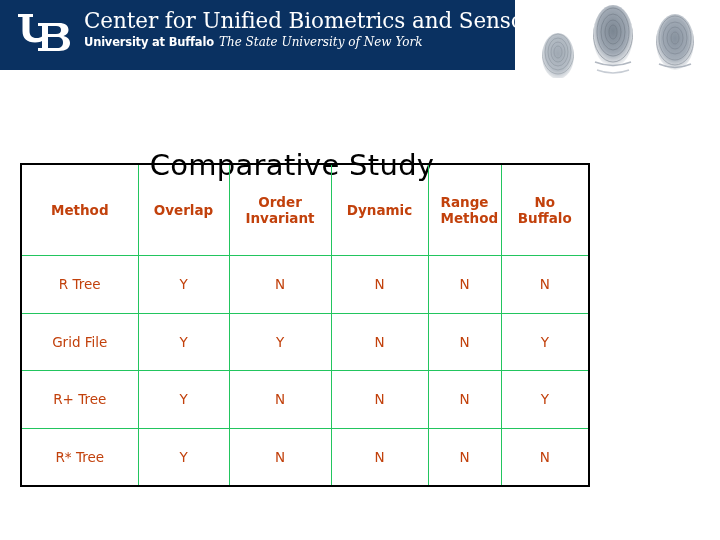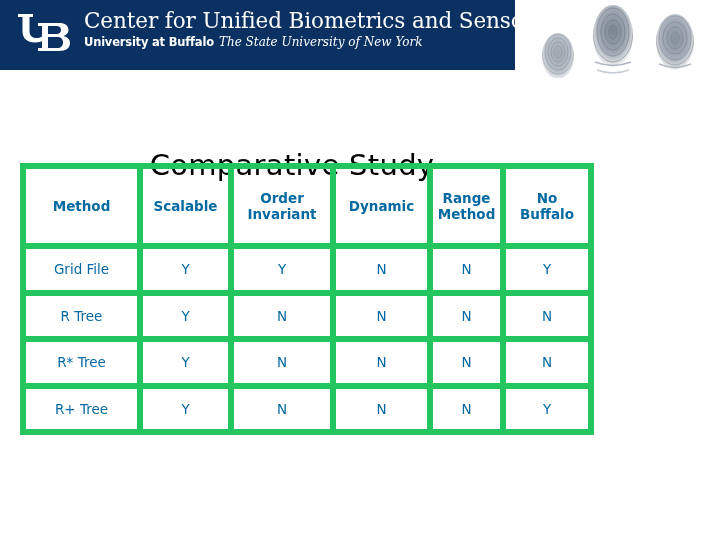--- a/index.html
+++ b/index.html
@@ -62,26 +62,26 @@
     position:absolute;left:20px;top:163px;width:568px;
   }
   table#compare{
     border-collapse:collapse;
     width:568px;
     table-layout:fixed;
     border:2px solid #000000;
   }
   table#compare th,
   table#compare td{
-    border:6px solid #22c55e;
+    border:1px solid #22c55e;
     text-align:center;
     vertical-align:middle;
-    color:#0369a1;
+    color:#c2410c;
     font-size:13.5px;
-    padding:4px;
+    padding:12px;
   }
   table#compare th{
     font-weight:bold;
     height:66px;
     line-height:16px;
   }
   table#compare td{
     height:32.5px;
     font-weight:normal;
     line-height:16px;
@@ -196,55 +196,55 @@
       <col class="c-method">
         <col class="c-scalable">
         <col class="c-order">
       <col class="c-dynamic">
         <col class="c-range">
         <col class="c-overlap">
     </colgroup>
     <thead>
       <tr>
         <th>Method</th>
-        <th>Scalable</th>
+        <th>Overlap</th>
         <th>Order Invariant</th>
         <th>Dynamic</th>
         <th>Range Method</th>
         <th>No Buffalo</th>
       </tr>
     </thead>
     <tbody id="table-body">
         <tr>
+          <td>R Tree</td>
+          <td>Y</td>
+          <td>N</td>
+          <td>N</td>
+          <td>N</td>
+          <td>N</td>
+        </tr>
+        <tr>
           <td>Grid File</td>
           <td>Y</td>
           <td>Y</td>
           <td>N</td>
           <td>N</td>
           <td>Y</td>
         </tr>
         <tr>
-          <td>R Tree</td>
-          <td>Y</td>
-          <td>N</td>
-          <td>N</td>
-          <td>N</td>
-          <td>N</td>
+          <td>R+ Tree</td>
+          <td>Y</td>
+          <td>N</td>
+          <td>N</td>
+          <td>N</td>
+          <td>Y</td>
         </tr>
         <tr>
           <td>R* Tree</td>
           <td>Y</td>
           <td>N</td>
           <td>N</td>
           <td>N</td>
           <td>N</td>
-        </tr>
-        <tr>
-          <td>R+ Tree</td>
-          <td>Y</td>
-          <td>N</td>
-          <td>N</td>
-          <td>N</td>
-          <td>Y</td>
         </tr>
       </tbody>
   </table>
 </div>
 
 </body></html>

